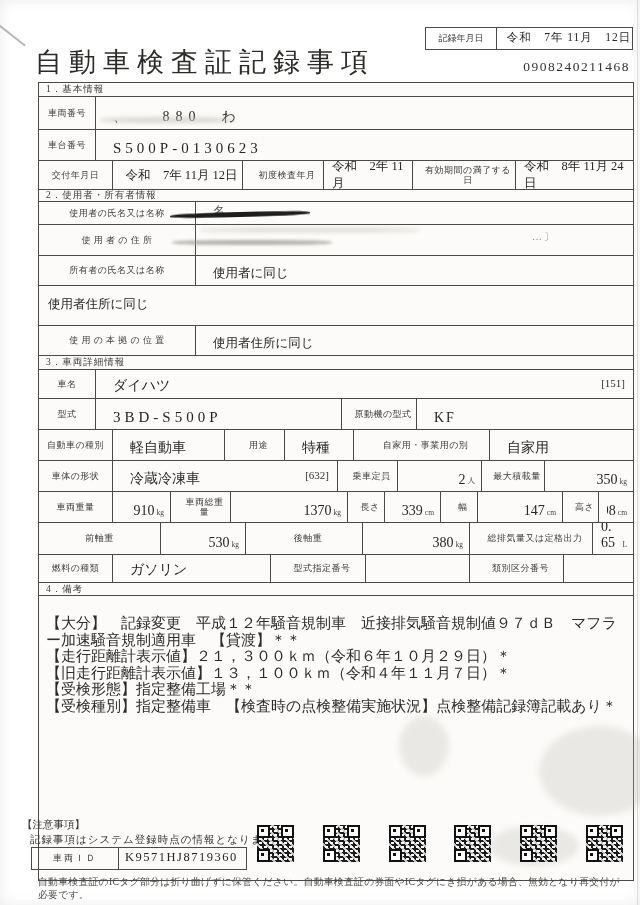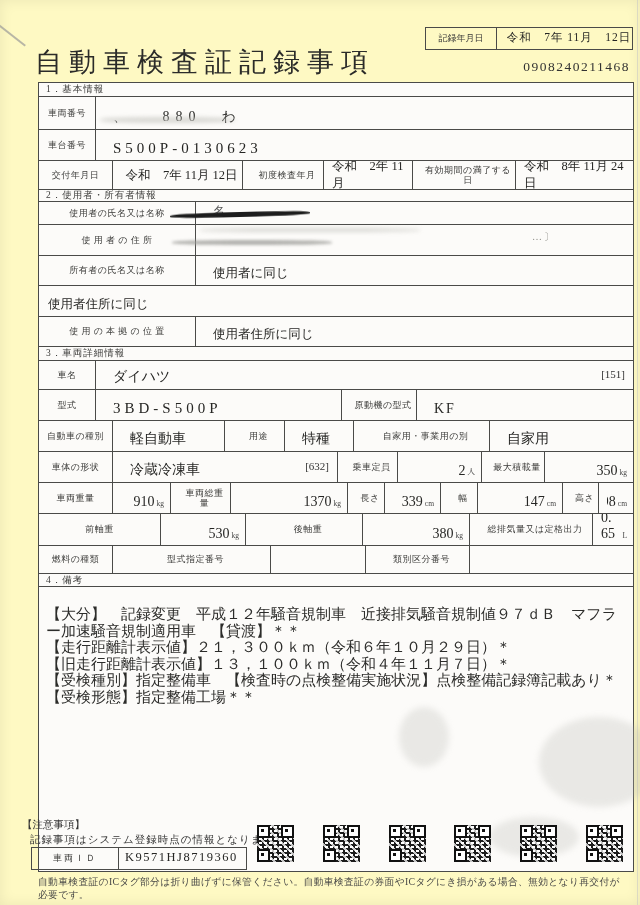--- a/index.html
+++ b/index.html
@@ -1,18 +1,18 @@
 <!DOCTYPE html>
 <html><head>
 <meta charset="utf-8">
 <style>
   html,body{margin:0;padding:0;background:#e8e8e6;}
   .page{
     position:relative; width:640px; height:905px; margin:0 auto;
-    background:#fef9c3;
+    background:#ffffff;
     font-family:"Liberation Serif","DejaVu Serif",serif;
     color:#2e2e2e; overflow:hidden;
     box-shadow:inset 0 0 14px rgba(0,0,0,.08);
   }
   
   .fold{position:absolute;left:-12px;top:2px;width:52px;height:30px;border-bottom:2px solid #9a9a98;transform:rotate(38deg);opacity:.7;}
   .edge-line{position:absolute;right:2px;top:0;width:1px;height:100%;background:#c9c9c5;opacity:.6;}
   .speck{position:absolute;background:#9b9b97;border-radius:50%;opacity:.5;}
   .smudge{position:absolute;background:#b9b9b3;filter:blur(3px);opacity:.28;border-radius:50%;}
   .streak{position:absolute;border-radius:40%;}
@@ -113,21 +113,21 @@
 
     <div class="row" style="height:29px;grid-template-columns:157px 1fr;">
       <div class="c lab">所有者の氏名又は名称</div>
       <div class="c val" style="font-size:12.5px;">使用者に同じ</div>
     </div>
 
     <div class="row" style="height:30px;grid-template-columns:157px 1fr;">
       <div class="c val" style="font-size:12.5px;">使用者住所に同じ</div>
     </div>
 
-    <div class="row" style="height:29px;grid-template-columns:157px 1fr;">
+    <div class="row" style="height:29px;grid-template-columns:157px 1fr;margin-top:9px;">
       <div class="c lab">使 用 の 本 拠 の 位 置</div>
       <div class="c val" style="font-size:12.5px;">使用者住所に同じ</div>
     </div>
 
     <div class="sechead" style="height:13px;">3．車両詳細情報</div>
 
     <div class="row" style="height:28px;grid-template-columns:57px 1fr;">
       <div class="c lab">車名</div>
       <div class="c val">
         <span>ダイハツ</span>
@@ -210,34 +210,35 @@
       </div>
       <div class="c lab">総排気量又は定格出力</div>
       <div class="c val num">
         <span>0. 65</span>
         <span class="unit">L</span>
       </div>
     </div>
 
     <div class="row" style="height:27px;grid-template-columns:74px 150px 87px 96px 86px 1fr;">
       <div class="c lab">燃料の種類</div>
+      <div class="c val">ガソリン</div>
       <div class="c lab">型式指定番号</div>
       <div class="c val"></div>
       <div class="c lab">類別区分番号</div>
       <div class="c val"></div>
     </div>
 
     <div class="sechead" style="height:12px;text-align:center;">4．備考</div>
 
     <div class="remarks">
       <div>【大分】　記録変更　平成１２年騒音規制車　近接排気騒音規制値９７ｄＢ　マフラー加速騒音規制適用車　【貸渡】＊＊</div>
       <div>【走行距離計表示値】２１，３００ｋｍ（令和６年１０月２９日）＊</div>
       <div>【旧走行距離計表示値】１３，１００ｋｍ（令和４年１１月７日）＊</div>
+      <div>【受検形態】指定整備工場＊＊</div>
       <div>【受検種別】指定整備車　【検査時の点検整備実施状況】点検整備記録簿記載あり＊</div>
-      <div>【受検形態】指定整備工場＊＊</div>
       <div class="smudge" style="left:360px;top:120px;width:50px;height:60px;"></div>
       <div class="smudge" style="left:500px;top:130px;width:120px;height:90px;"></div>
       <div class="smudge" style="left:450px;top:230px;width:90px;height:40px;"></div>
     </div>
   </div>
 
   <div class="streak light" style="left:100px;top:117px;width:135px;height:6px;"></div>
   <div class="streak black" style="left:170px;top:212px;width:140px;height:5px;transform:rotate(-1.5deg);"></div>
   <div class="streak gray" style="left:172px;top:240px;width:160px;height:5px;"></div>
   <div class="streak light" style="left:200px;top:228px;width:220px;height:4px;"></div>

